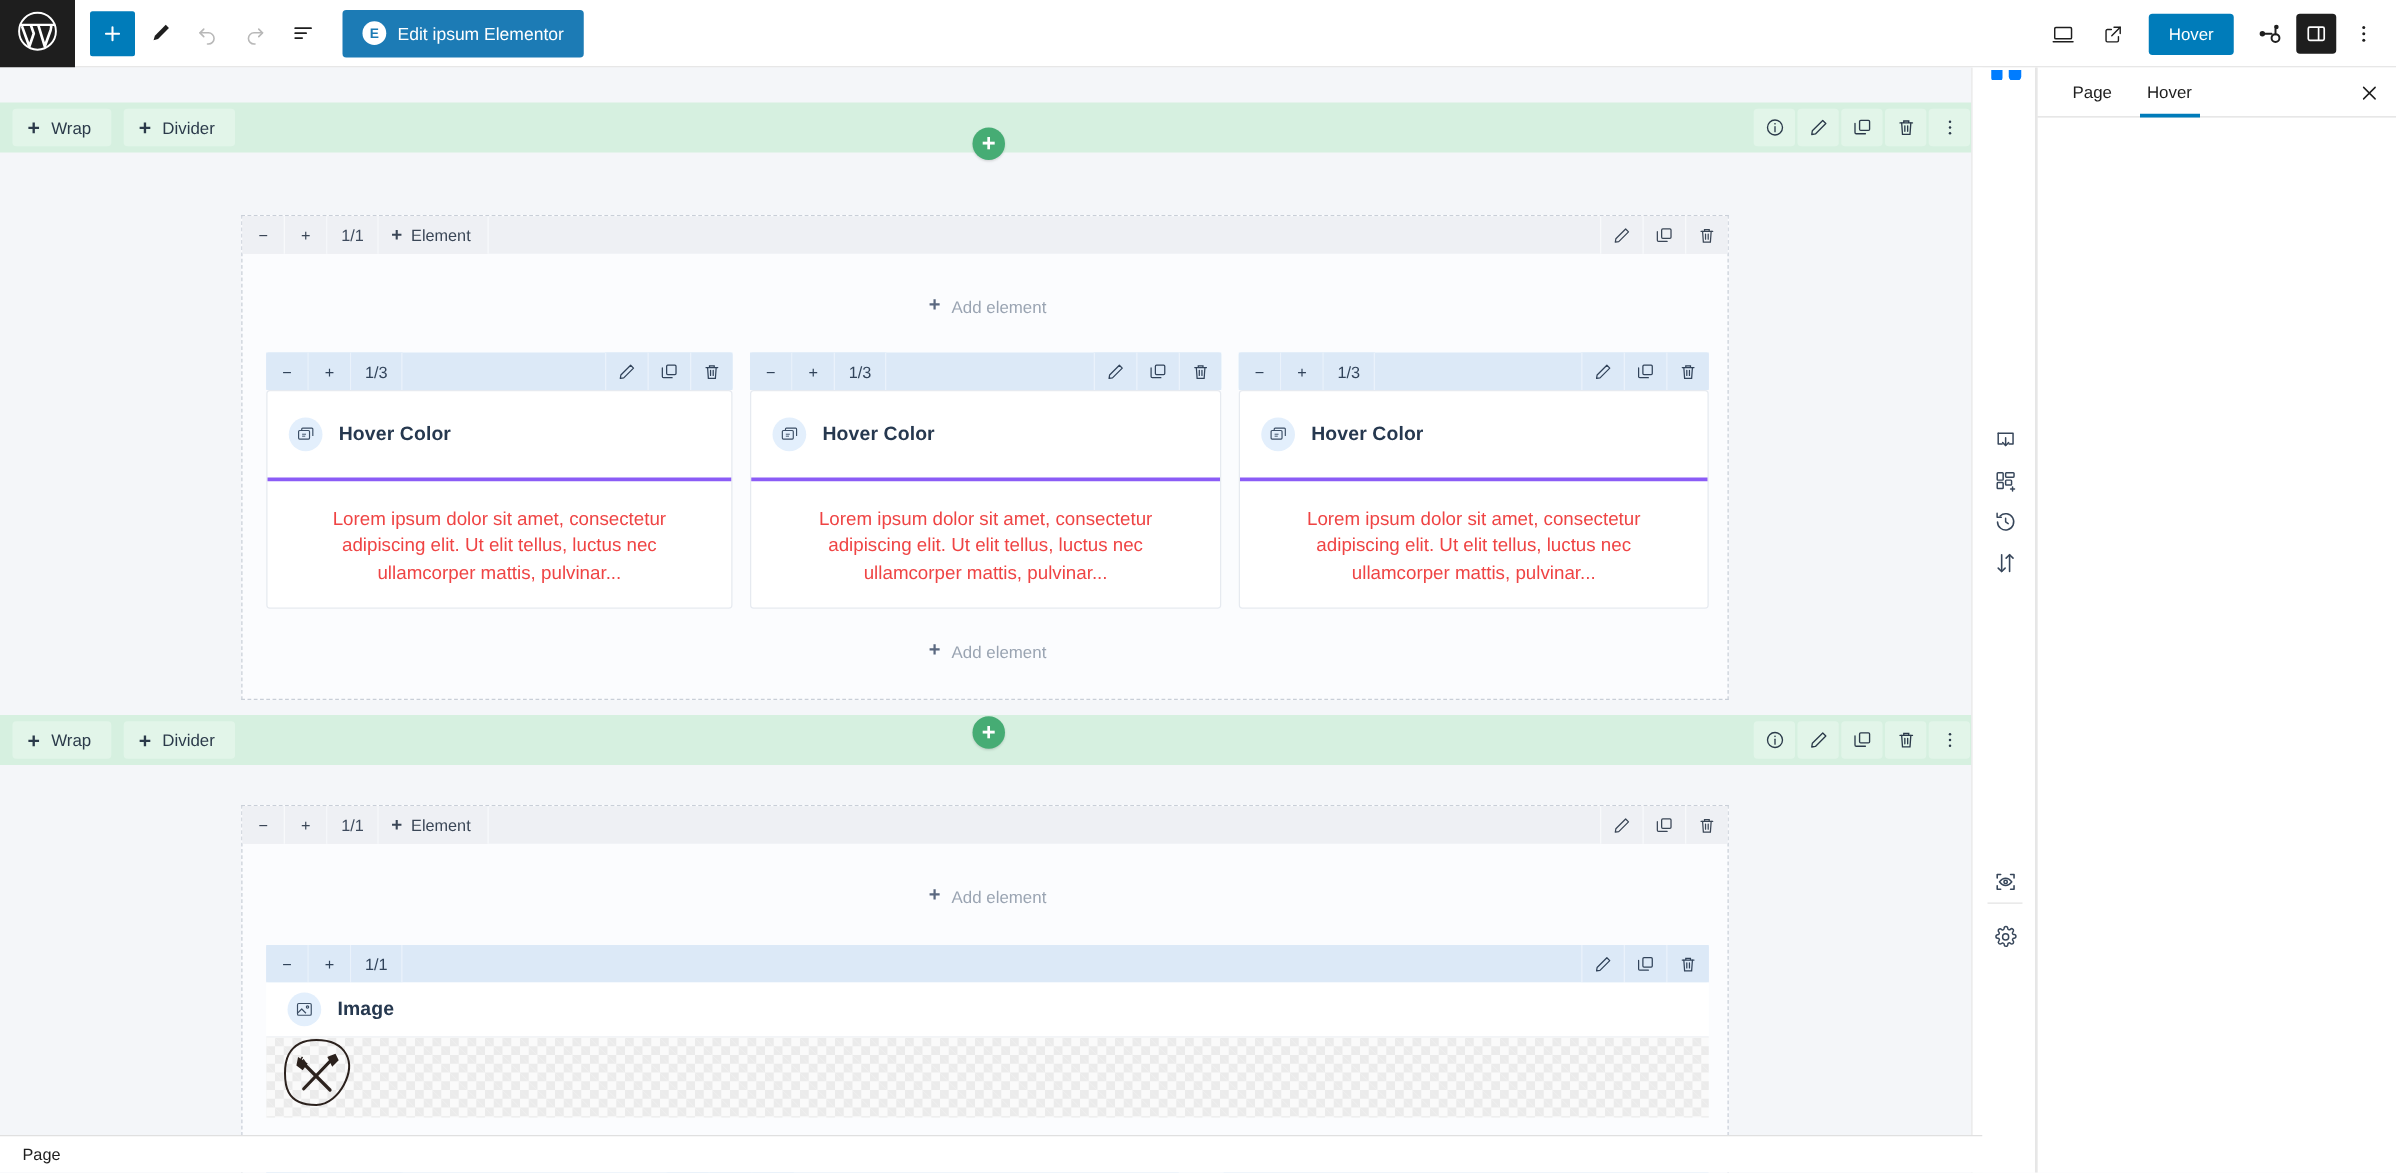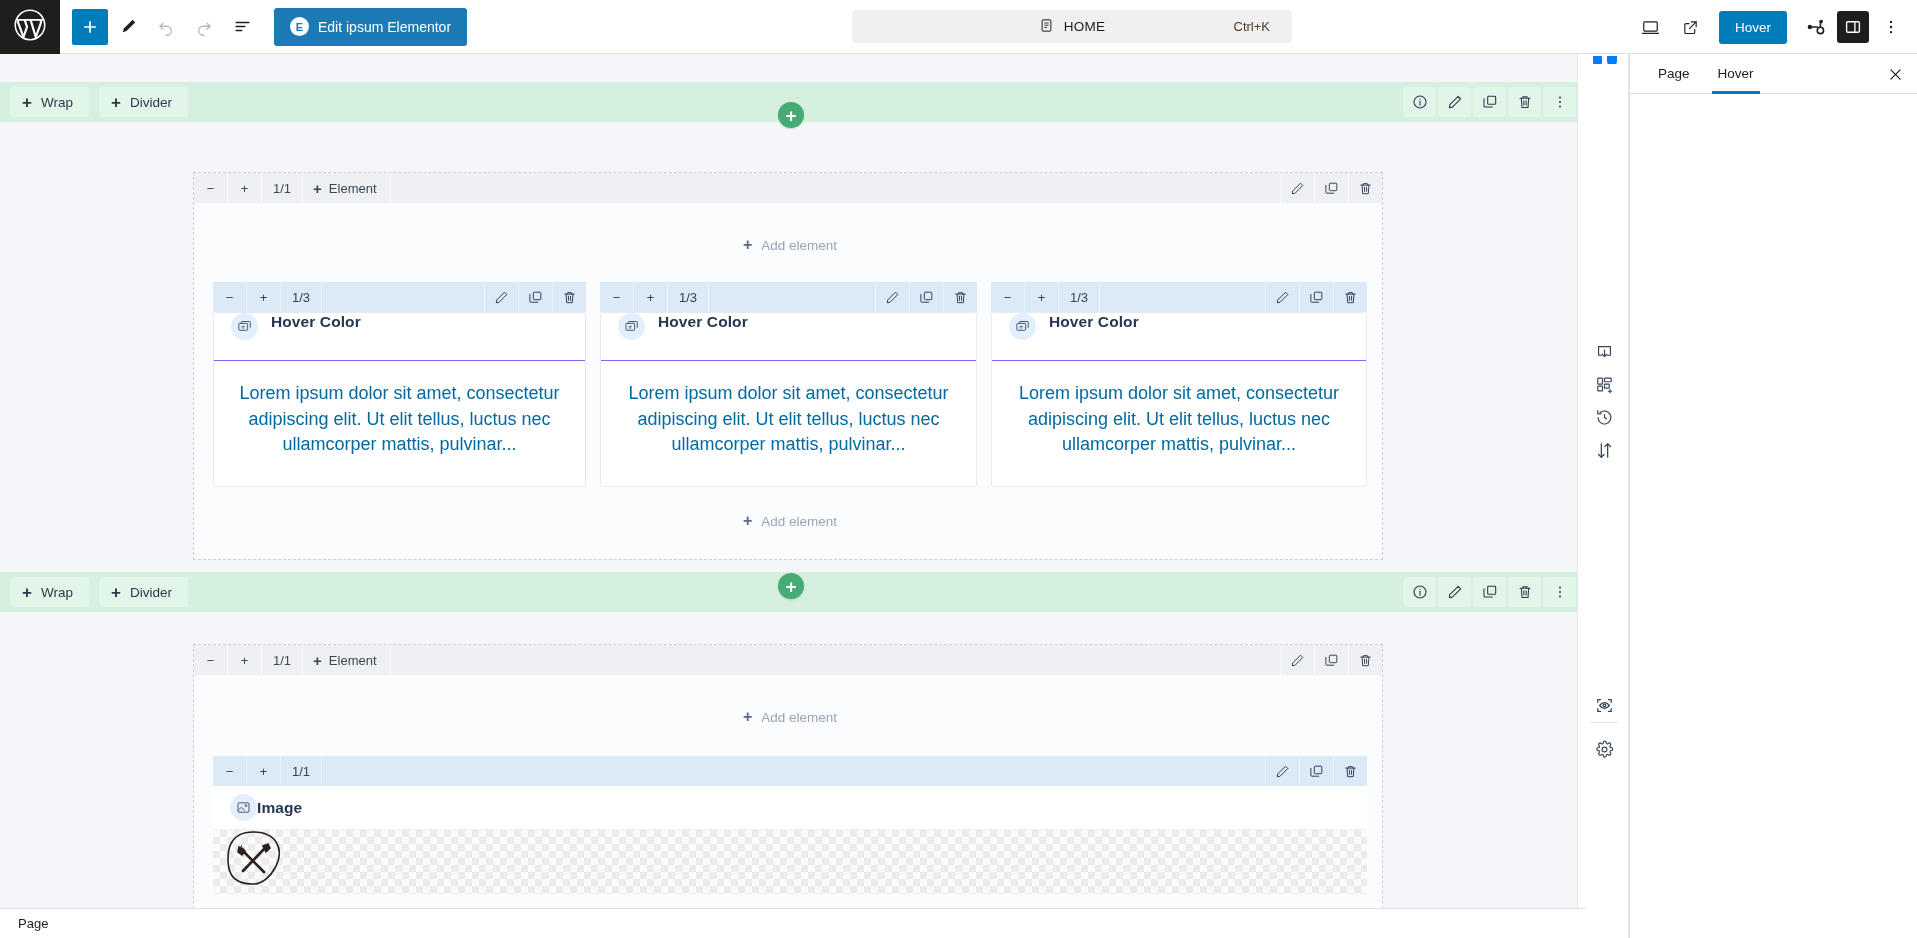--- a/index.html
+++ b/index.html
@@ -143,37 +143,37 @@
     color: #9aa4b2; font-size: 13.5px;
   }
   .add-element .plus { color: #5a6880; font-size: 16px; font-weight: 700; line-height: 1; }
 
   
   .card {
     position: absolute; background: #ffffff; border: 1px solid #e6eaf0;
     border-radius: 3px;
   }
   .card-head {
-    height: 48px; display: flex; gap: 13px;
-    padding-left: 17px; border-bottom: 1px solid #8b5cf6;
+    height: 72px; display: flex; align-items: center; gap: 13px;
+    padding-left: 17px; border-bottom: 3px solid #8b5cf6;
   }
   .card-icon {
     width: 27px; height: 27px; border-radius: 50%; background: #e3effc;
     display: flex; align-items: center; justify-content: center; flex: 0 0 27px;
     color: #3c4f66;
   }
   .card-title { font-size: 15.5px; font-weight: 700; color: #26384f; letter-spacing: .1px; }
   .card-body {
-    padding: 20px 24px 24px; text-align: center; color: #0369a1;
-    font-size: 18px; line-height: 1.42;
+    padding: 20px 24px 24px; text-align: center; color: #ef4444;
+    font-size: 15px; line-height: 1.42;
   }
 
   
   .img-head {
-    height: 48px; display: flex; align-items: center; 
+    height: 48px; display: flex; align-items: center; gap: 13px;
     padding-left: 17px; background: #fff; border-bottom: 1px solid #eef1f5;
   }
   .checker {
     background-color: #fafafa;
     background-image:
       linear-gradient(45deg, #ebebeb 25%, transparent 25%, transparent 75%, #ebebeb 75%),
       linear-gradient(45deg, #ebebeb 25%, transparent 25%, transparent 75%, #ebebeb 75%);
     background-size: 14px 14px;
     background-position: 0 0, 7px 7px;
   }
@@ -281,30 +281,20 @@
         <path d="M4 7h16M4 12h11M4 17h7"></path>
       </svg>
     </div>
   </div>
 
   <div id="elementor-btn">
     <span class="el-badge">E</span>
     <span>Edit ipsum Elementor</span>
   </div>
 
-  <div id="command-bar">
-    <span>
-      <svg width="15" height="15" viewBox="0 0 24 24" fill="none" stroke="#1e1e1e" stroke-width="1.6">
-        <rect x="5" y="3" width="14" height="18" rx="1.4"></rect>
-        <path d="M8.5 8h7M8.5 11.5h7M8.5 15h4.5" stroke-width="1.4"></path>
-      </svg>
-    </span>
-    <span class="cb-title">HOME</span>
-    <span class="cb-shortcut">Ctrl+K</span>
-  </div>
 
   <div class="tb-right">
     <div class="tb-btn">
       <svg width="19" height="19" viewBox="0 0 24 24" fill="none" stroke="#1e1e1e" stroke-width="1.5">
         <rect x="3.5" y="5" width="17" height="11.5" rx="1.2"></rect>
         <path d="M2 19.5h20" stroke-linecap="round"></path>
       </svg>
     </div>
     <div class="tb-btn">
       <svg width="17" height="17" viewBox="0 0 24 24" fill="none" stroke="#1e1e1e" stroke-width="1.6" stroke-linecap="round" stroke-linejoin="round">

